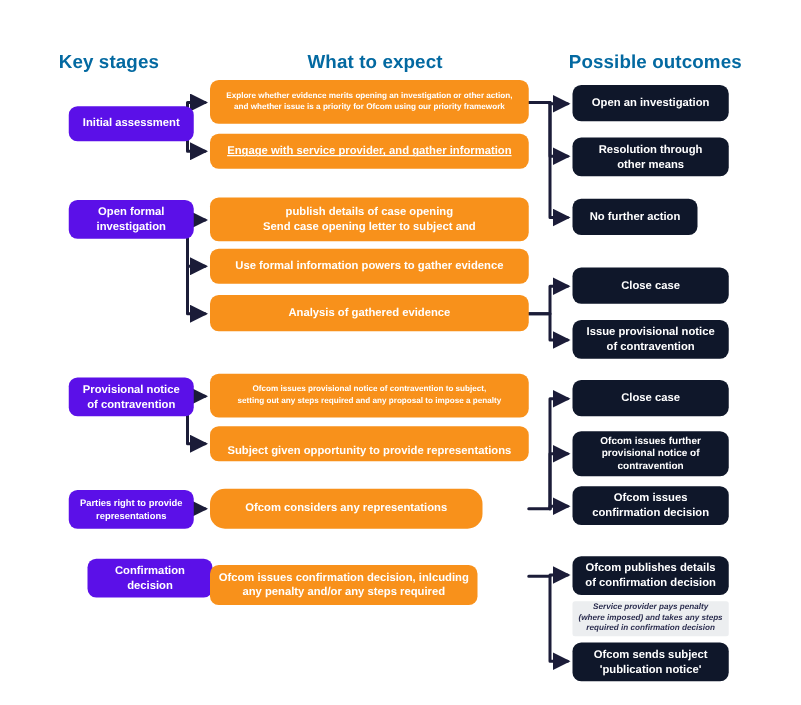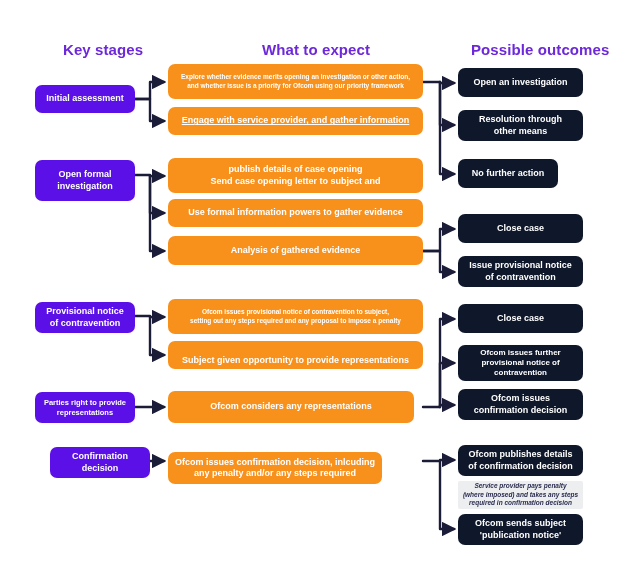--- a/index.html
+++ b/index.html
@@ -7,42 +7,41 @@
     width:641px;height:564px;
     background:#ffffff;
     font-family:"Liberation Sans", sans-serif;
     overflow:hidden;
   }
   #stage{position:relative;width:641px;height:564px;}
 
   
   .col-head{
     position:absolute;
-    color:#6d28d9;
+    color:#0369a1;
     font-weight:bold;
     font-size:15px;
     letter-spacing:.1px;
     white-space:nowrap;
-    margin-left:16px;
   }
 
   
   .node{
     position:absolute;
     box-sizing:border-box;
     display:flex;
     align-items:center;
     justify-content:center;
     text-align:center;
     color:#ffffff;
     border-radius:7px;
     line-height:1.25;
     padding:3px 6px;
   }
-  .purple{background:#5b10e8;font-size:9px;font-weight:bold;}
+  .purple{background:#5b10e8;font-size:9px;font-weight:bold;margin-left:20px;}
   .orange{background:#f8911b;font-size:9px;font-weight:bold;}
   .green{background:#0f172a;font-size:9px;font-weight:bold;}
   .note{
     background:#eceef0;
     color:#2a2c4e;
     font-size:6.5px;
     font-style:italic;
     font-weight:bold;
     border-radius:2px;
     line-height:1.35;
@@ -98,21 +97,21 @@
 
   <div class="col-head" style="left:47px;top:41px">Key stages</div>
   <div class="col-head" style="left:246px;top:41px">What to expect</div>
   <div class="col-head" style="left:455px;top:41px">Possible outcomes</div>
 
   <div class="node purple" style="left:35px;top:85px;width:100px;height:28px;">
     <div>
         <span>Initial assessment</span>
       </div>
   </div>
-  <div class="node purple" style="left:35px;top:160px;width:100px;height:41px;">
+  <div class="node purple" style="left:35px;top:160px;width:100px;height:31px;">
     <div>
       <span>Open formal</span>
       <span>investigation</span>
     </div>
   </div>
   <div class="node purple" style="left:35px;top:302px;width:100px;height:31px;">
     <div>
       <span>Provisional notice</span>
       <span>of contravention</span>
     </div>
@@ -161,21 +160,21 @@
     <div>
       <span>Ofcom issues provisional notice of contravention to subject,</span>
       <span>setting out any steps required and any proposal to impose a penalty</span>
     </div>
   </div>
   <div class="node orange" style="left:168px;top:341px;width:255px;height:28px;align-items:flex-end;">
     <div>
         <span>Subject given opportunity to provide representations</span>
       </div>
   </div>
-  <div class="node orange" style="left:168px;top:391px;width:246px;height:32px;">
+  <div class="node orange" style="left:168px;top:391px;width:218px;height:32px;border-radius:12px;">
     <div>
         <span>Ofcom considers any representations</span>
       </div>
   </div>
   <div class="node orange" style="left:168px;top:452px;width:214px;height:32px;">
     <div>
       <span>Ofcom issues confirmation decision, inlcuding</span>
       <span>any penalty and/or any steps required</span>
     </div>
   </div>

